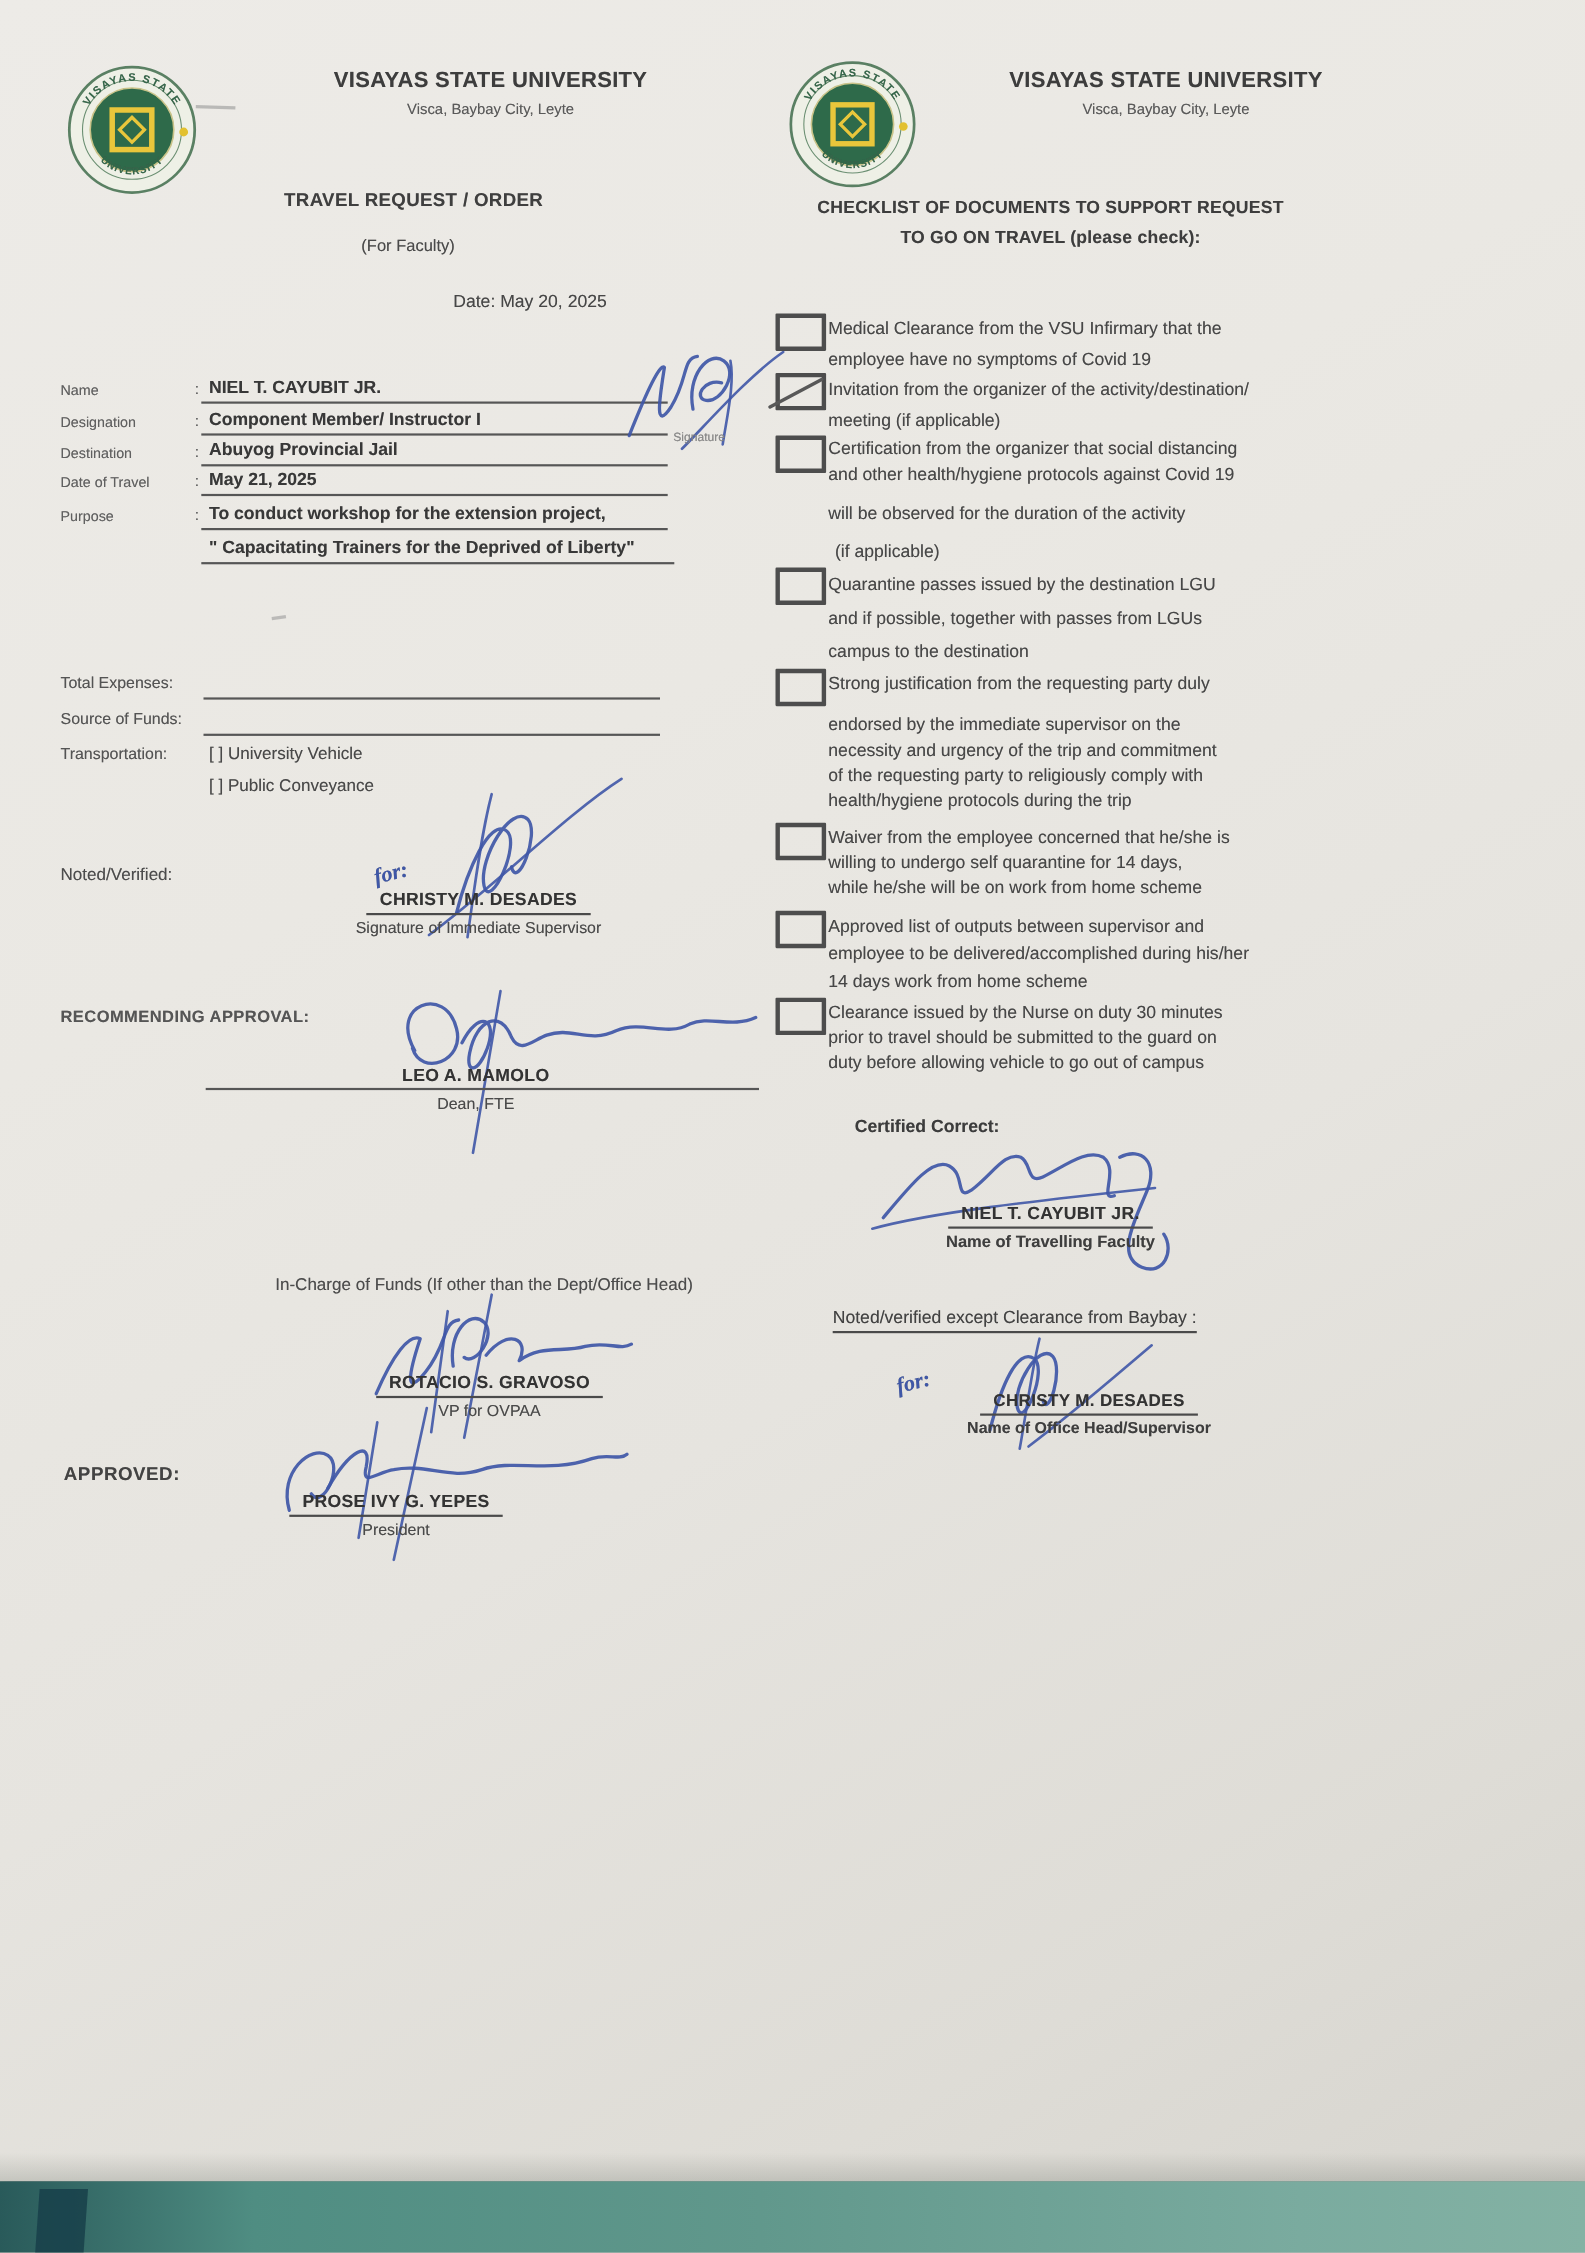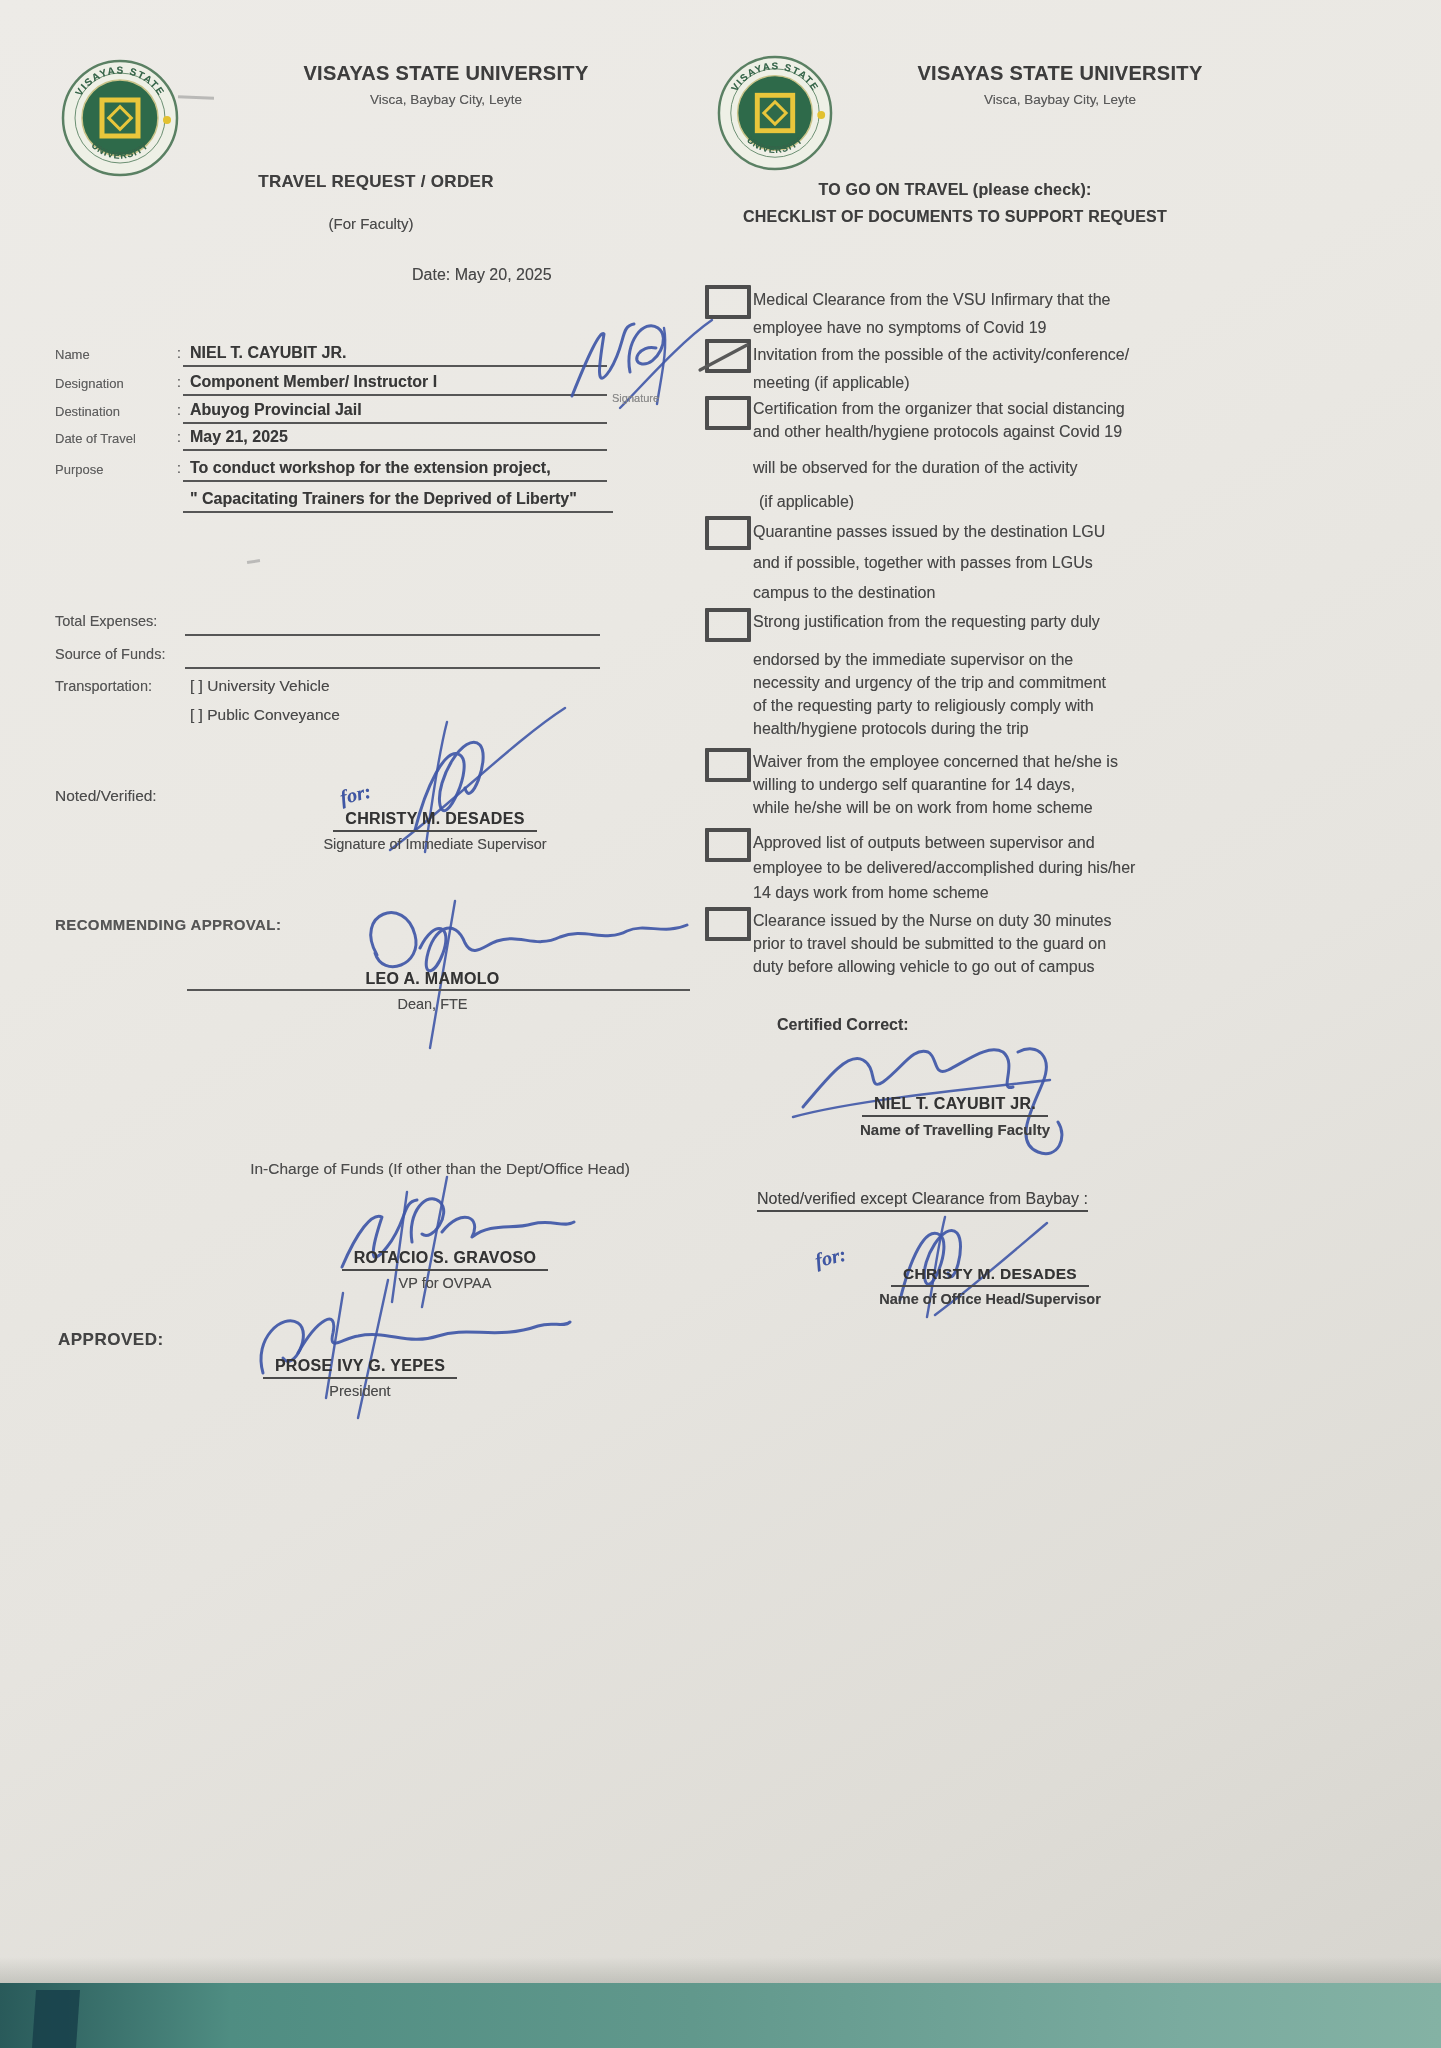--- a/index.html
+++ b/index.html
@@ -206,36 +206,36 @@
         <rect x="-8" y="-8" width="16" height="16" fill="none" stroke="#e9c63b" stroke-width="3" transform="rotate(45)"></rect>
         <circle cx="47" cy="2" r="4" fill="#e2c12f"></circle>
       </svg>
 
       <div class="abs ctr" style="left:855px;top:62px;width:410px;">
         <div class="hdr-uni">VISAYAS STATE UNIVERSITY</div>
         <div class="hdr-addr">Visca, Baybay City, Leyte</div>
       </div>
 
       <div class="abs ctr" style="left:690px;top:176px;width:530px;">
+        <div class="ck-title">CHECKLIST OF DOCUMENTS TO SUPPORT REQUEST</div>
         <div class="ck-title">TO GO ON TRAVEL (please check):</div>
-        <div class="ck-title">CHECKLIST OF DOCUMENTS TO SUPPORT REQUEST</div>
       </div>
 
       <div class="cbx" style="top:285px;"></div>
       <div class="chk-text lh28" style="top:286px;">
         <div>Medical Clearance from the VSU Infirmary that the</div>
         <div>employee have no symptoms of Covid 19</div>
       </div>
 
       <div class="cbx" style="top:339px;"></div>
       <svg class="abs" style="left:697px;top:336px;" width="56" height="40">
         <path d="M3,34 L50,9" stroke="#585858" stroke-width="3.2" fill="none" stroke-linecap="round"></path>
       </svg>
       <div class="chk-text lh28" style="top:341px;">
-        <div>Invitation from the possible of the activity/conference/</div>
+        <div>Invitation from the organizer of the activity/destination/</div>
         <div>meeting (if applicable)</div>
       </div>
 
       <div class="cbx" style="top:396px;"></div>
       <div class="chk-text lh23" style="top:397px;">
         <div>Certification from the organizer that social distancing</div>
         <div>and other health/hygiene protocols against Covid 19</div>
         <div class="gap13">will be observed for the duration of the activity</div>
         <div class="gap11 ind6">(if applicable)</div>
       </div>

